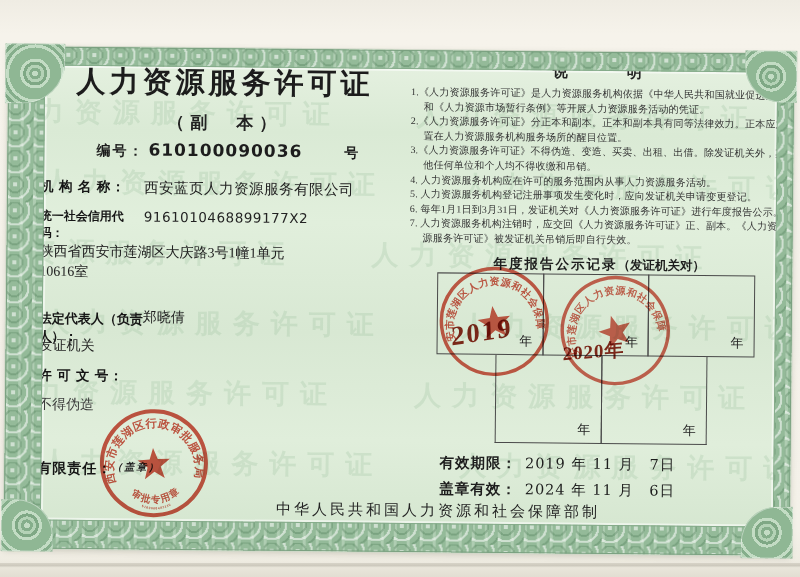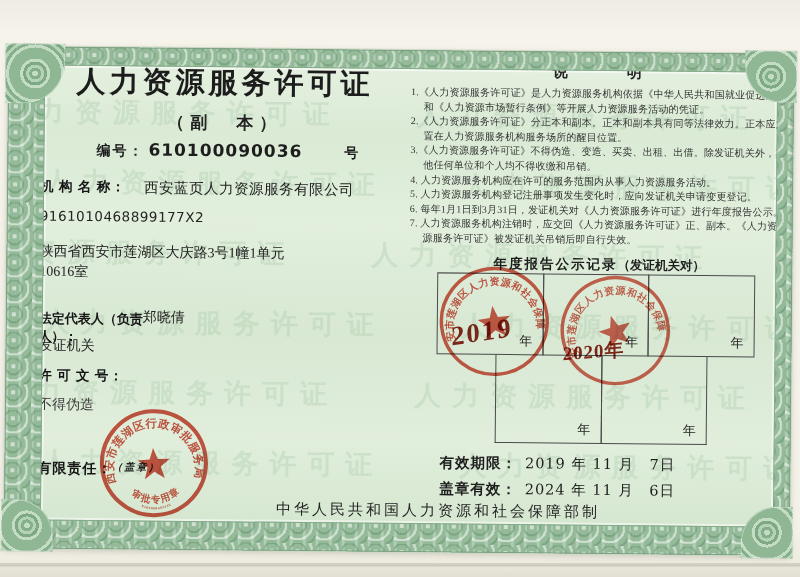--- a/index.html
+++ b/index.html
@@ -153,20 +153,21 @@
         <div class="abs subtitle">（副　本）</div>
         <div class="abs serial">
           <span class="lbl">编号：</span><span class="num">610100090036</span><span class="suf">号</span>
         </div>
 
         <div class="abs field f-org">
           <span class="flabel">机 构 名 称：</span>
           <span class="fvalue">西安蓝页人力资源服务有限公司</span>
         </div>
         <div class="abs field f-credit">
+          <span class="flabel">统一社会信用代码：</span>
           <span class="fvalue">9161010468899177X2</span>
         </div>
         <div class="abs field f-addr">
           <span class="fvalue">陕西省西安市莲湖区大庆路3号1幢1单元10616室</span>
         </div>
         <div class="abs field f-legal">
           <span class="flabel">法定代表人（负责人）：</span>
           <span class="fvalue">郑晓倩</span>
         </div>
         <div class="abs field f-type">

